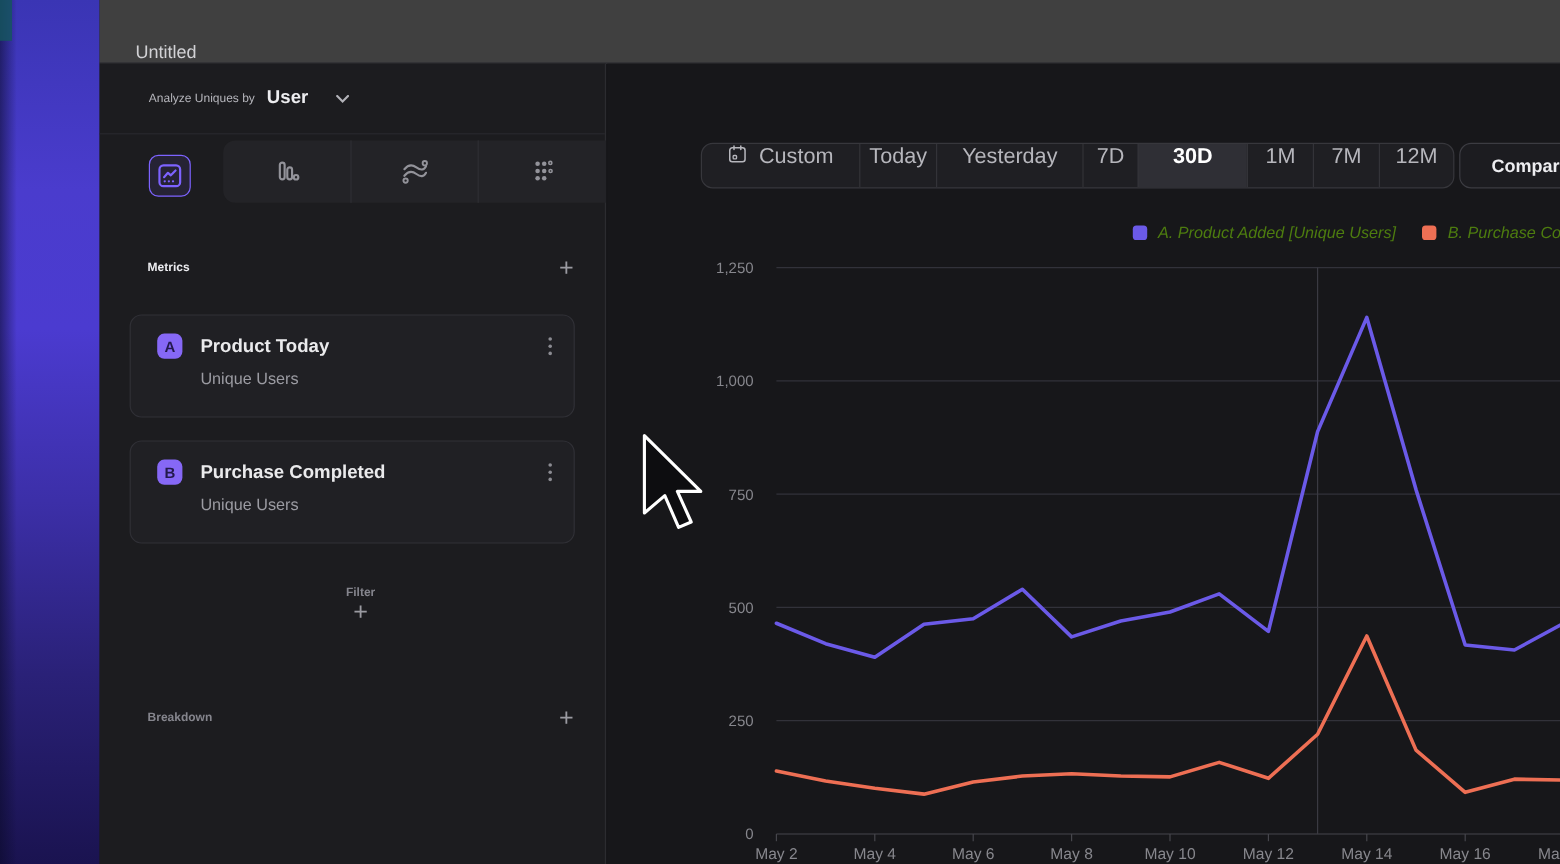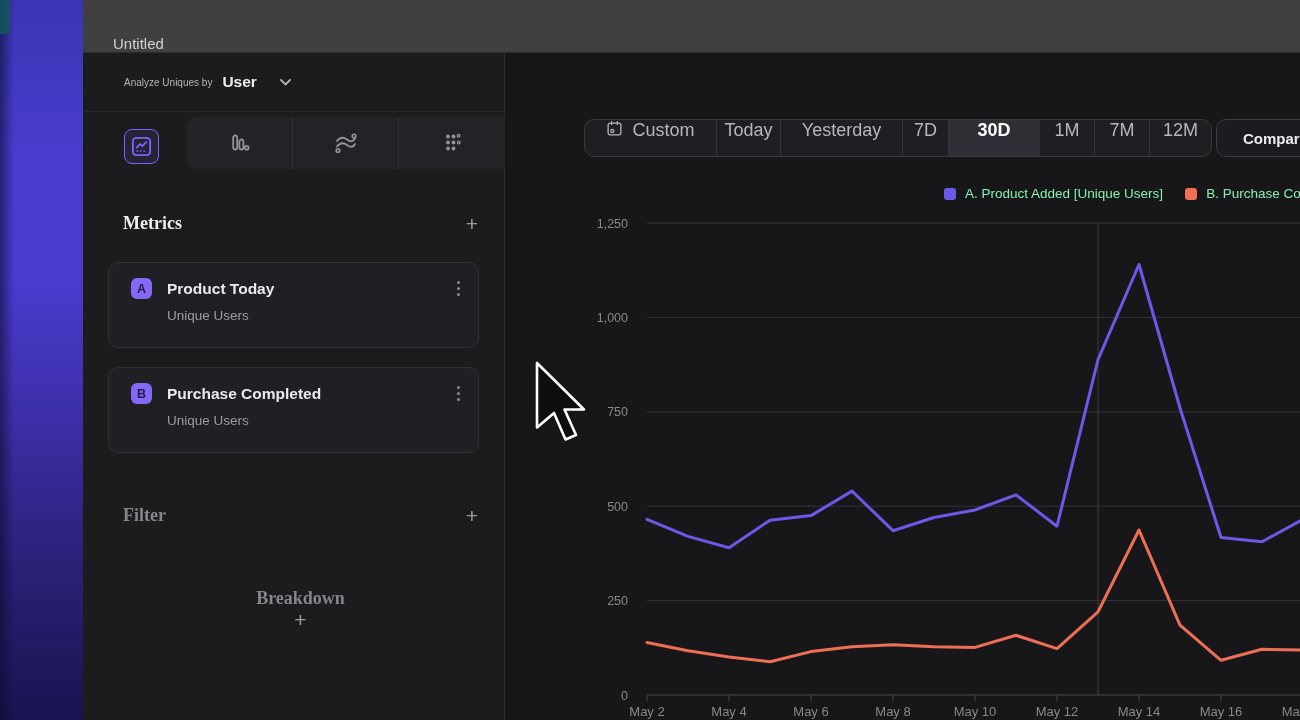--- a/index.html
+++ b/index.html
@@ -32,21 +32,21 @@
   .tabrow{position:absolute;left:0;top:59px;width:100%;height:58px;}
   .tab-selected{position:absolute;left:41px;top:17px;width:35px;height:35px;border:1.5px solid #7d63ff;
     border-radius:8px;background:rgba(124,97,255,.10);display:flex;align-items:center;justify-content:center;cursor:pointer;}
   .tabpanel{position:absolute;left:103px;top:5px;width:319px;height:52px;background:#232327;
     border-radius:10px 0 0 10px;display:flex;}
   .tabpanel .tab{flex:1;display:flex;align-items:center;justify-content:center;cursor:pointer;}
   .tabpanel .sep{width:1px;background:#2f2f34;margin:0;}
 
   
   .sec-head{position:absolute;left:40px;right:26px;display:flex;align-items:center;justify-content:space-between;}
-  .sec-head .t{font-size:18px;font-weight:700;color:#ededf0;font-family:Liberation Serif, serif;}
+  .sec-head .t{font-size:10px;font-weight:700;color:#ededf0;}
   .sec-head .t.dim{color:#85858d;font-weight:700;}
   .plus-btn{background:none;border:none;color:#9a9aa1;font-size:21px;font-weight:400;cursor:pointer;line-height:1;padding:0;}
 
   .mcard{position:absolute;left:25px;width:371px;height:86px;background:#202024;border:1px solid #303036;
     border-radius:10px;cursor:pointer;}
   .mcard .row1{display:flex;align-items:center;margin:14px 14px 0 22px;}
   .badge{width:21px;height:21px;border-radius:6px;background:#8668f6;color:#23194d;font-size:12.5px;
     font-weight:700;display:flex;align-items:center;justify-content:center;}
   .mtitle{margin-left:15px;color:#eaeaec;font-size:15.5px;font-weight:700;flex:1;}
   .kebab{display:flex;flex-direction:column;gap:3px;padding:4px;cursor:pointer;}
@@ -65,21 +65,21 @@
   .rbtn.sel{background:#2f2f35;color:#ffffff;font-weight:700;}
   .w0{width:131px}.w1{width:64px}.w2{width:122px}.w3{width:46px}.w4{width:91px}.w5{width:55px}.w6{width:55px}.w7{width:62px}
   .compare-btn{position:absolute;left:710px;top:66px;height:38px;width:122px;background:#1c1c20;
     border:1px solid #3c3c42;border-radius:10px;color:#ededf0;font-size:15px;font-weight:700;
     text-align:left;padding-left:26px;cursor:pointer;}
 
   
   .legend{position:absolute;left:438px;top:133px;display:flex;gap:22px;white-space:nowrap;}
   .litem{display:flex;align-items:center;gap:9px;cursor:pointer;}
   .lswatch{width:12px;height:12px;border-radius:3px;}
-  .litem span{color:#86efac;font-size:13.5px;}
+  .litem span{color:#4d7c0f;font-size:13.5px;font-style:italic;}
 
   svg text{font-family:"Liberation Sans",sans-serif;}
   .cursor{position:absolute;left:0;top:0;pointer-events:none;}
 </style>
 </head>
 <body>
 
 <div class="stage">
 
   <div class="strip">
@@ -170,26 +170,26 @@
         <span class="mtitle">Purchase Completed</span>
         <span class="kebab">
             <i></i>
             <i></i>
             <i></i>
           </span>
       </div>
       <div class="msub">Unique Users</div>
     </div>
 
-    <div class="sec-head" style="top:452px;">
+    <div class="sec-head" style="top:436px;flex-direction:column;">
       <span class="t dim">Filter</span>
       <button class="plus-btn">+</button>
     </div>
 
-    <div class="sec-head" style="top:535px;flex-direction:column;">
+    <div class="sec-head" style="top:535px;">
       <span class="t dim">Breakdown</span>
       <button class="plus-btn">+</button>
     </div>
   </aside>
 
   <div class="main">
 
     <div class="rangebar">
       <button class="rbtn w0">
         <svg width="17" height="17" viewBox="0 0 24 24">

